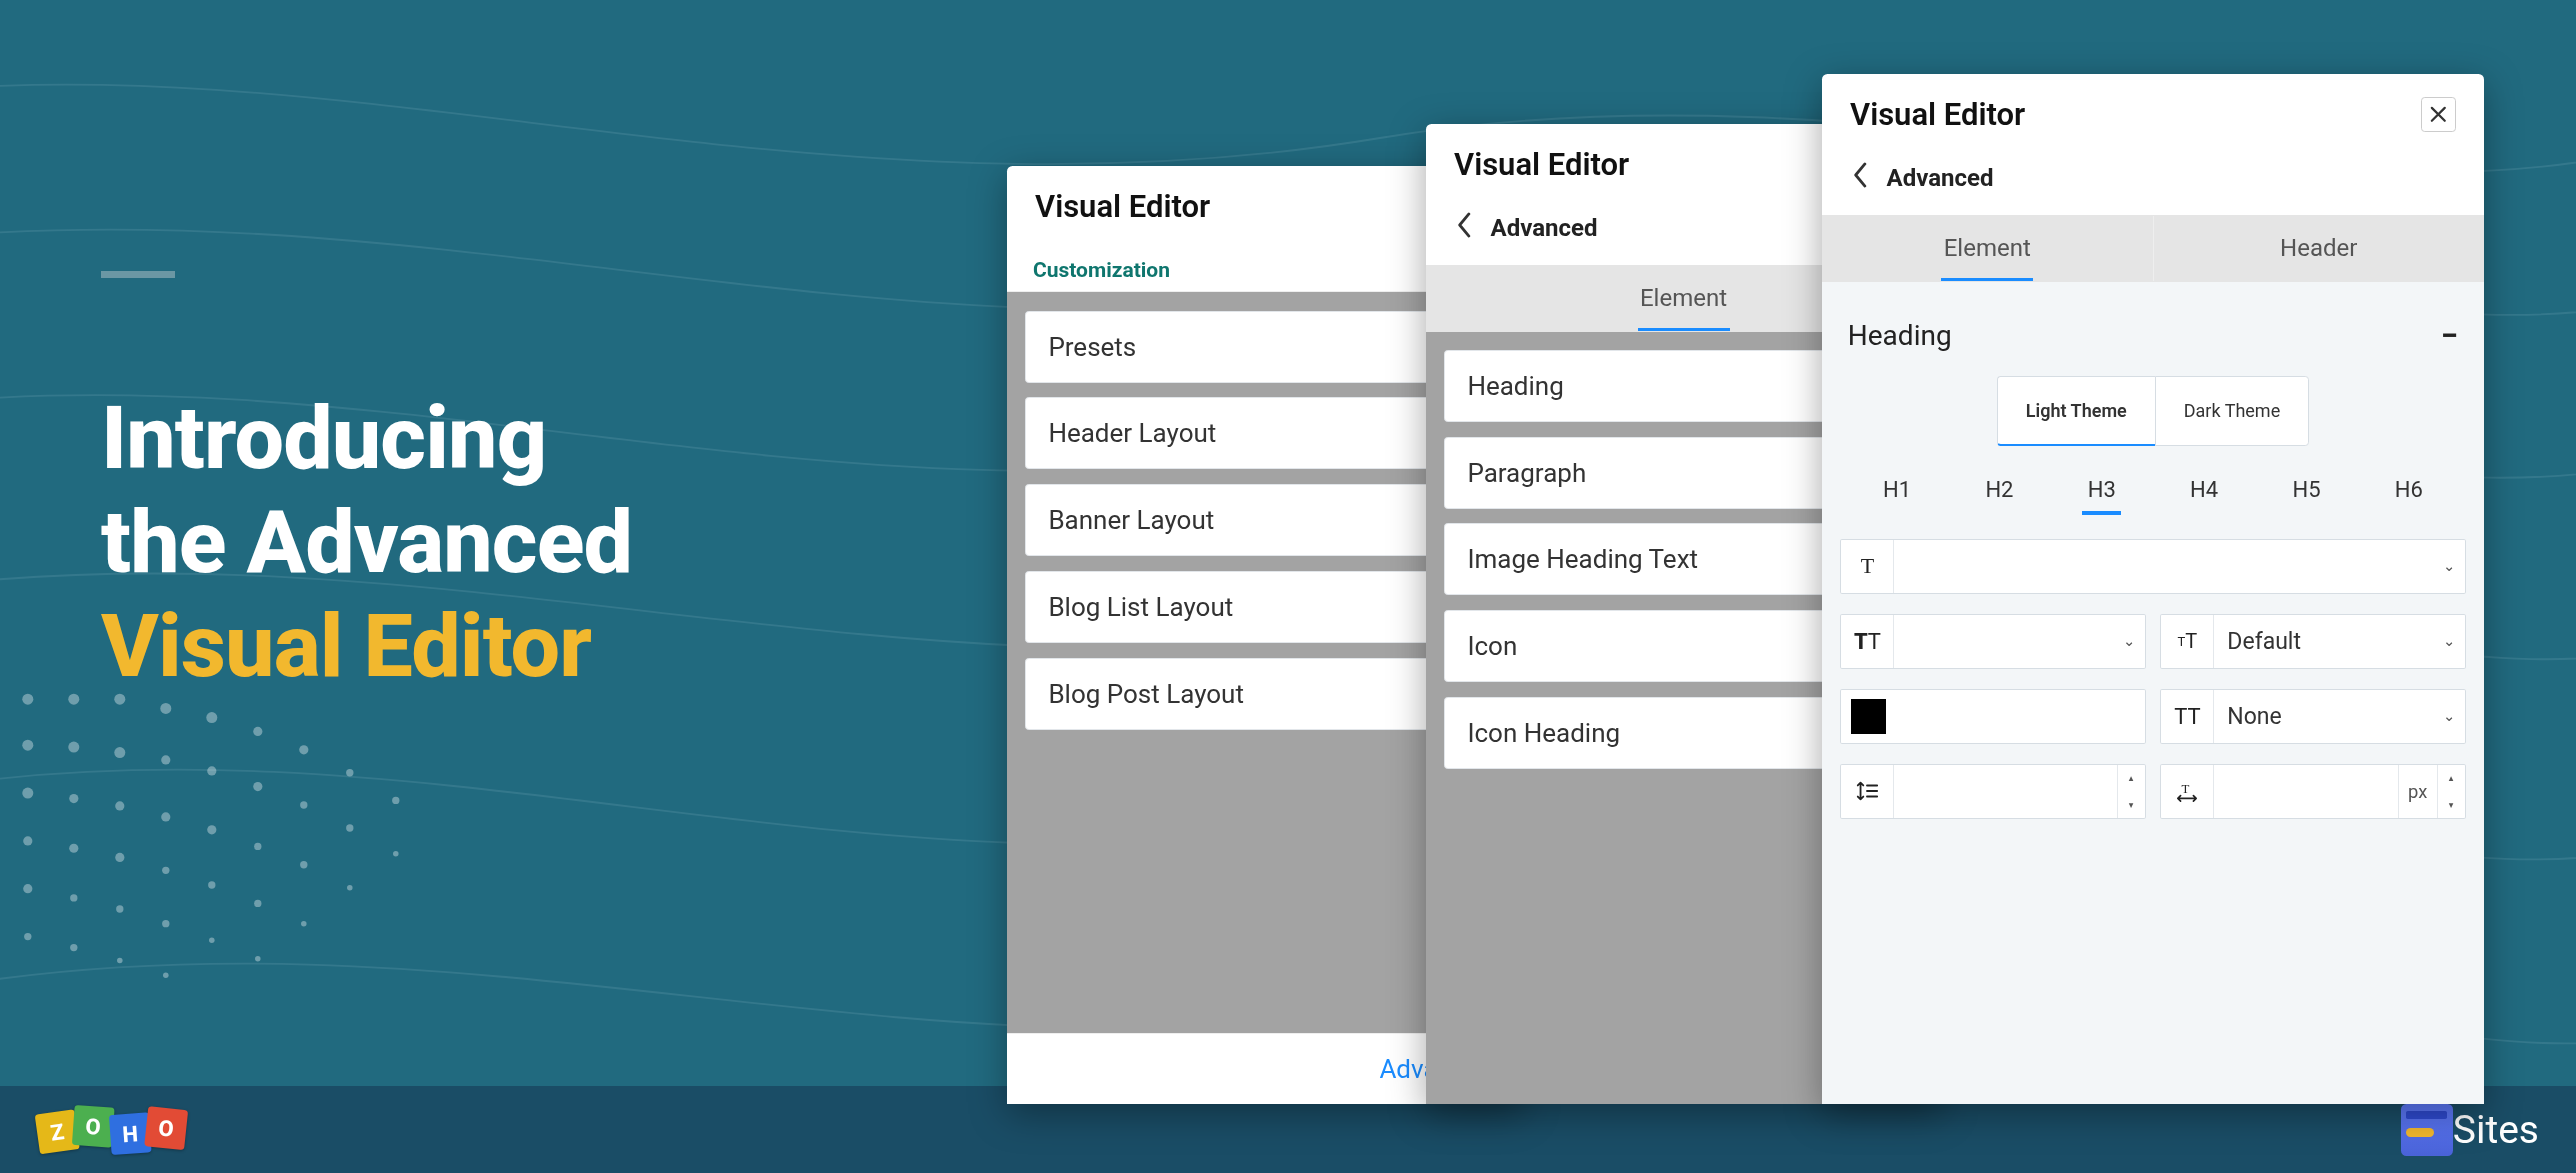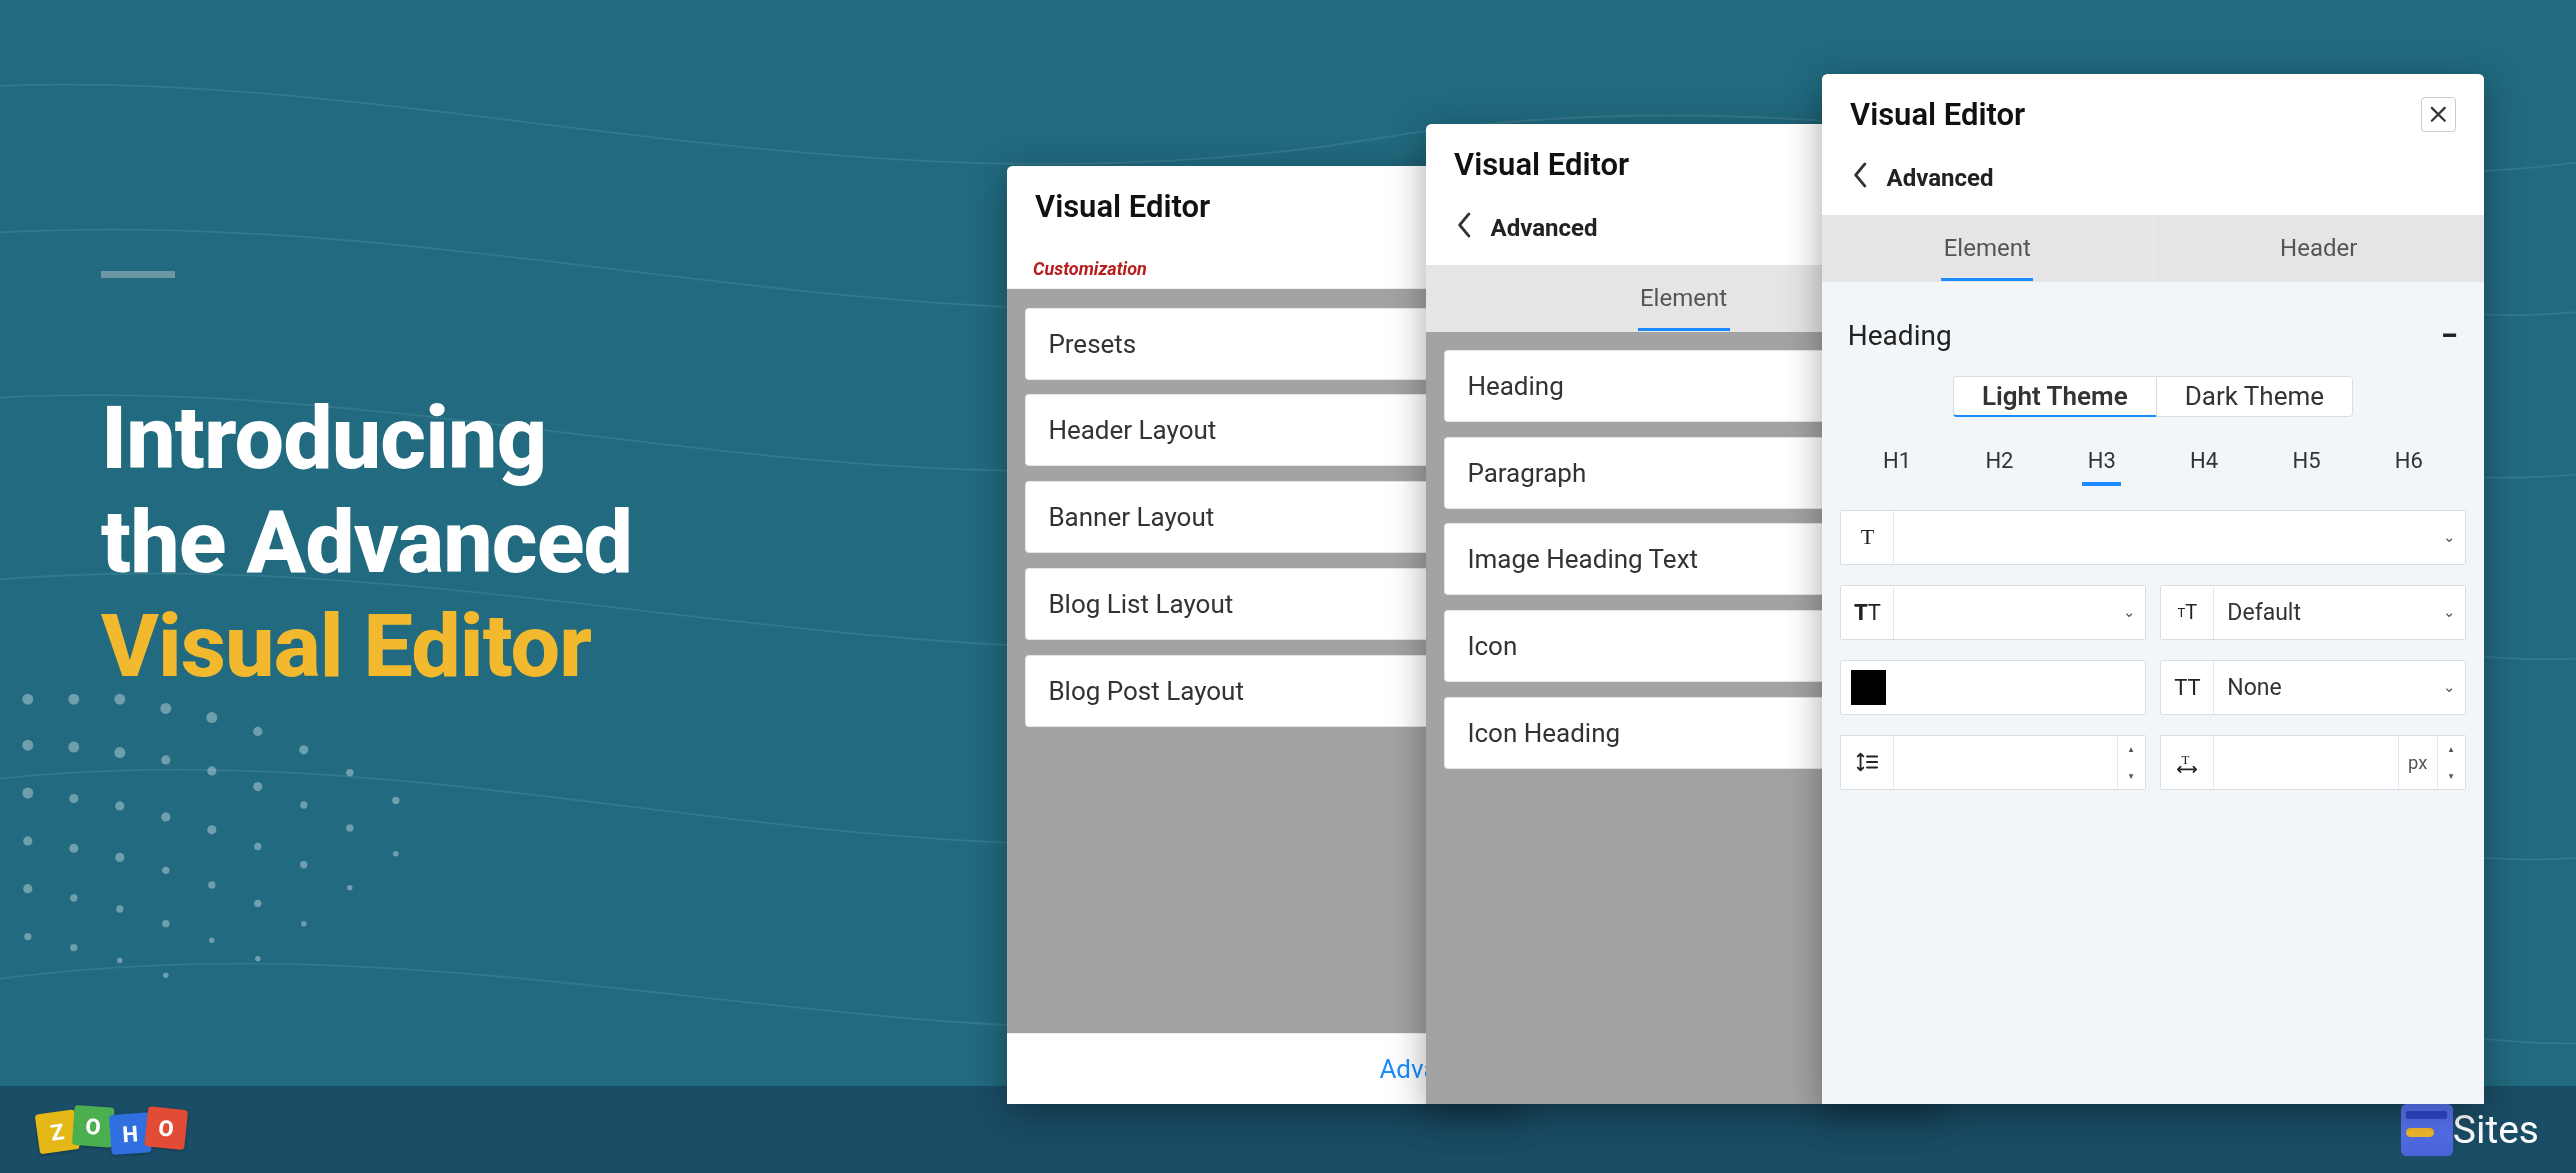--- a/index.html
+++ b/index.html
@@ -130,47 +130,46 @@
     padding: 20px 28px;
     text-align: right;
     font-size: 26px;
     color: #1a8cff;
     cursor:pointer;
     border-top: 0.9px solid #eee;
     background:#fff;
   }
   .section-hdr {
     padding: 16.6px 26px 9.2px;
-    font-size: 18px;
+    font-size: 21px;
     font-weight: 700;
-    color: #b91c1c;
+    color: #0f766e;
     border-bottom: 0.9px solid #eee;
-    font-style: italic;
   }
   
   #panel3 { left: 1822px; top: 74px; width: 662px; height: 1030px; z-index: 30; }
   #panel2 { left: 1426px; top: 124px; width: 515px; height: 980px; z-index: 20; }
   #panel1 { left: 1007px; top: 166px; width: 515px; height: 938px; z-index: 10; }
   
   .p3-body { background:#f3f6f8; padding: 18.4px; flex:1; overflow:hidden; }
   .acc-head {
     display:flex; justify-content:space-between; align-items:center;
     padding: 16.6px 7.4px 22px;
     font-size: 28px; color:#222;
   }
   .minus { font-size: 31px; font-weight:700; cursor:pointer; }
   .theme-toggle {
     display:flex; justify-content:center; gap:0;
     margin: 0 0 24px;
   }
   .theme-btn {
     border:0.9px solid #d6dde3;
     background:#fff;
-    padding: 4px 28px;
-    font-size: 26px;
+    padding: 23px 28px;
+    font-size: 18px;
     color:#333;
     cursor:pointer;
   }
   .theme-btn.active {
     border-bottom: 2.8px solid #1a8cff;
     font-weight:600;
   }
   .theme-btn:first-child { border-radius:3.7px 0 0 3.7px; border-right:none; }
   .theme-btn:last-child  { border-radius:0 3.7px 3.7px 0; }
   .h-levels {

